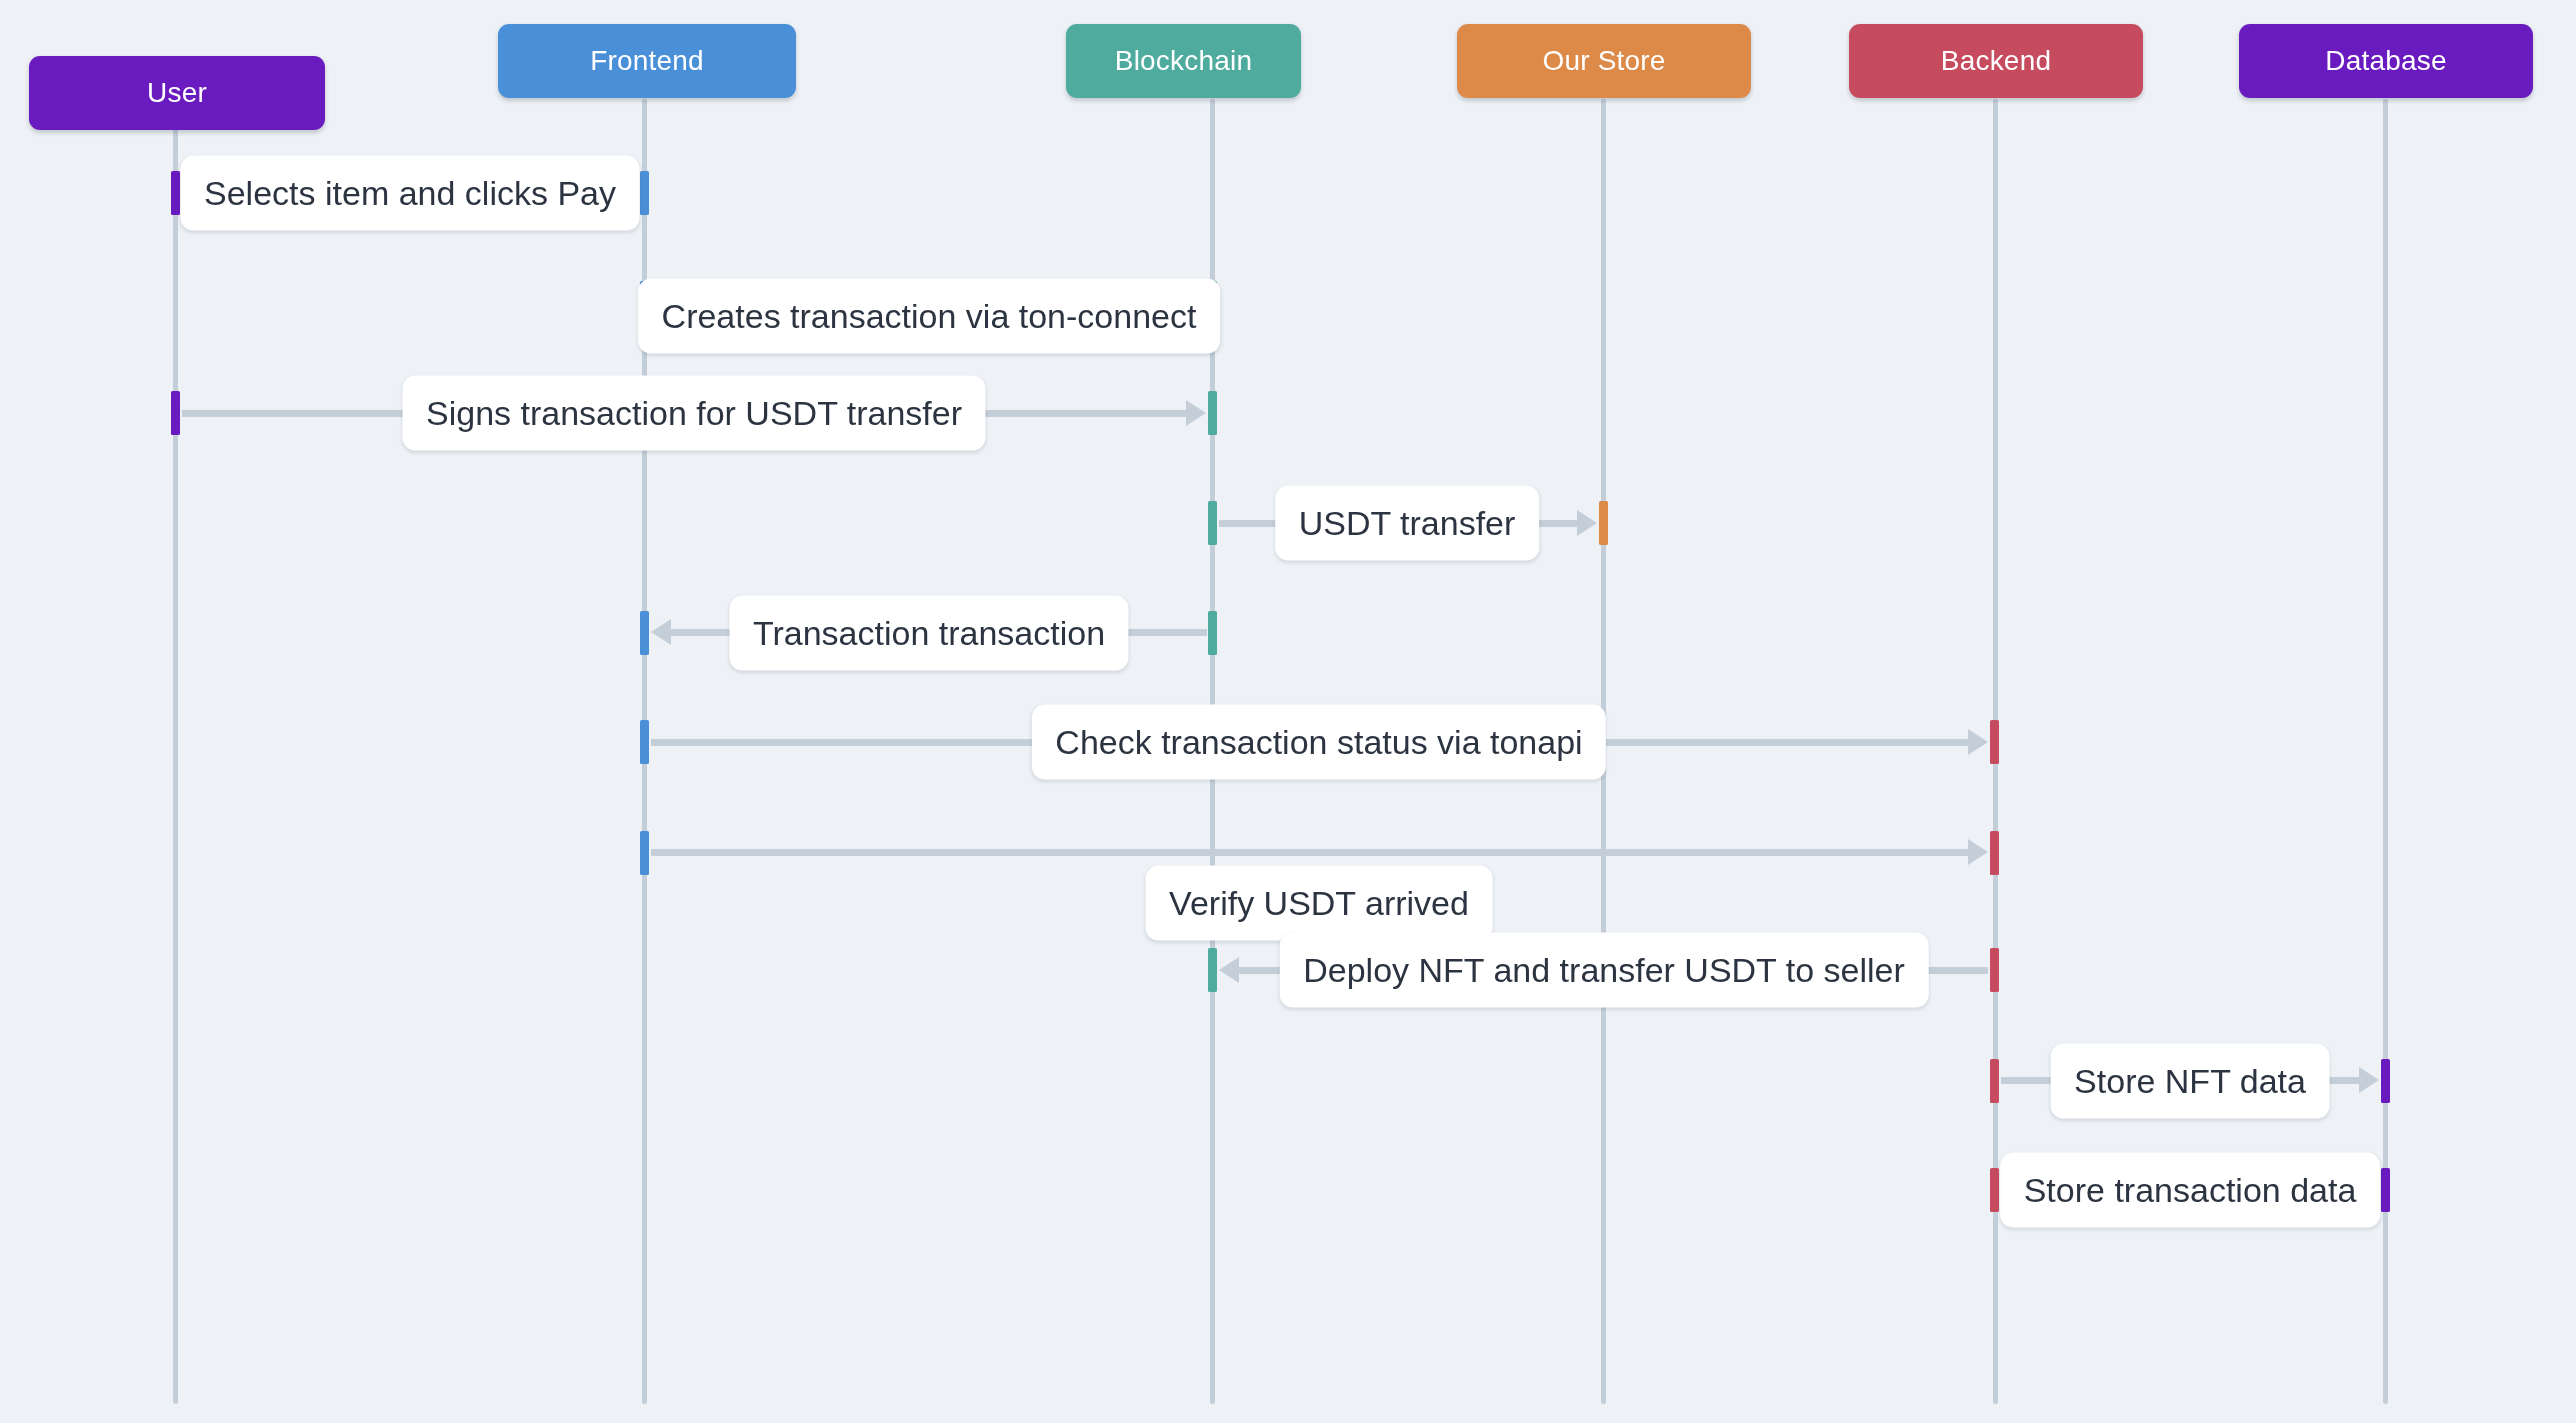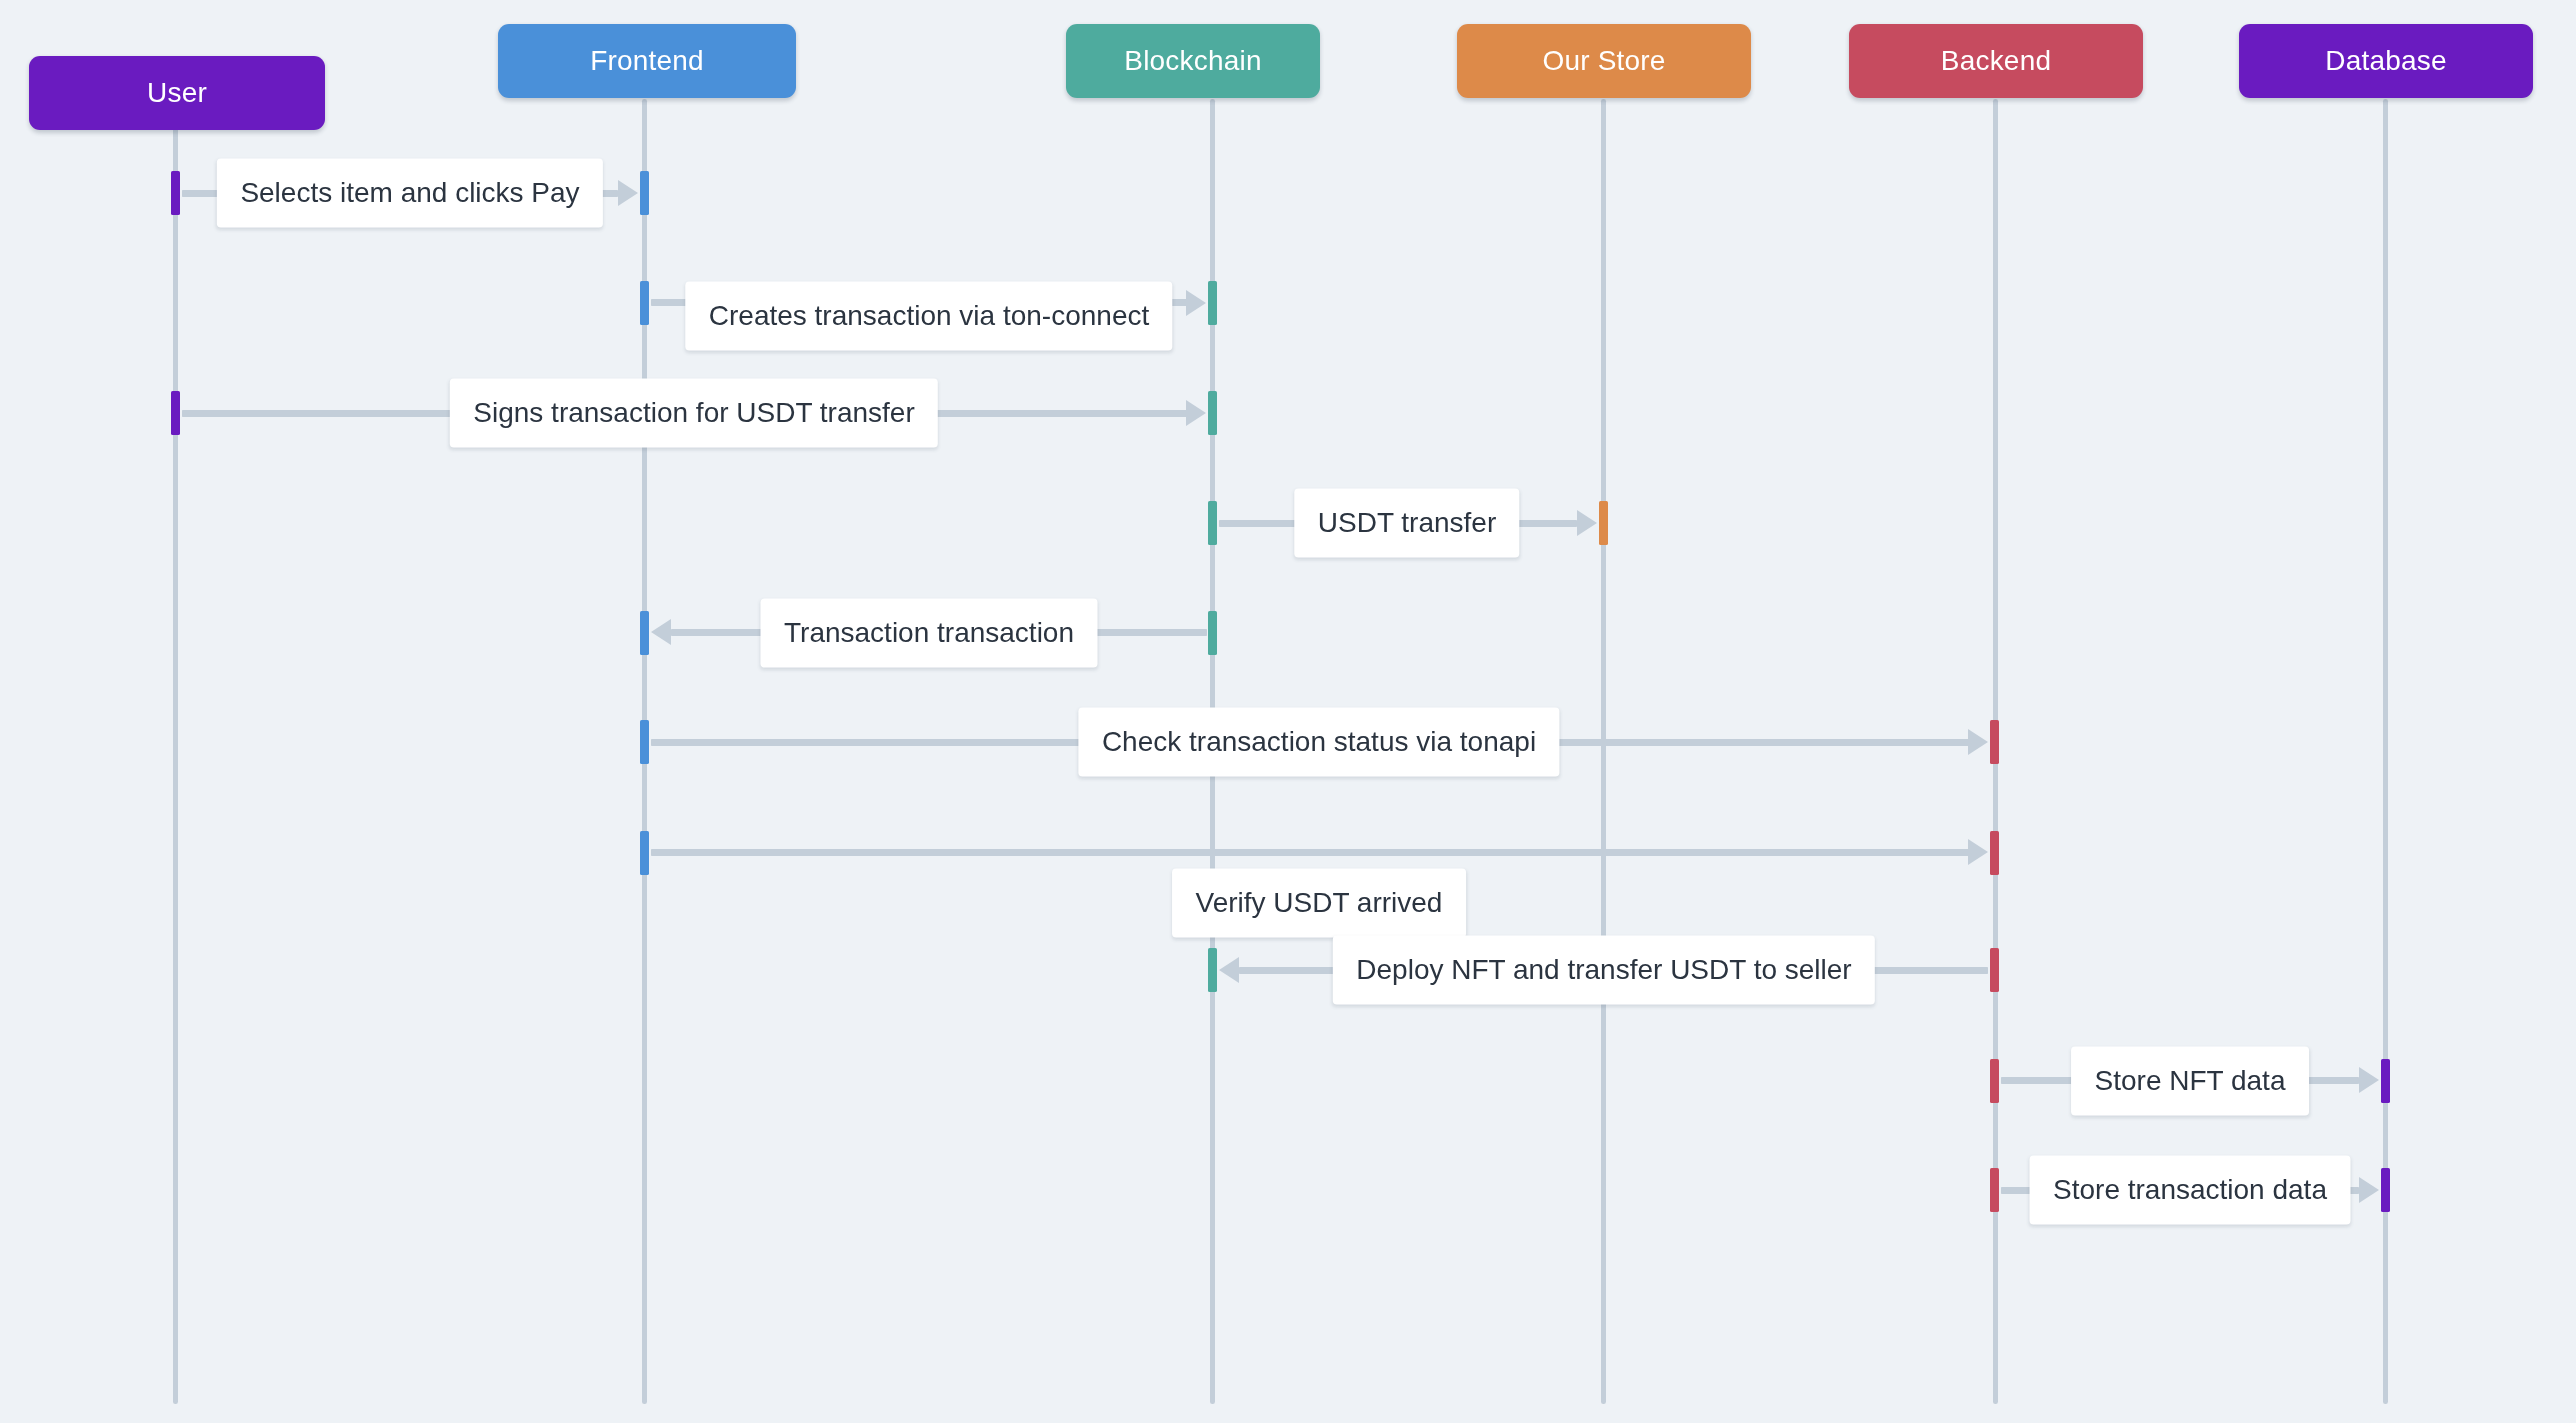--- a/index.html
+++ b/index.html
@@ -70,23 +70,23 @@
     border-top: 13.3px solid transparent;
     border-bottom: 13.3px solid transparent;
   }
   .arrow-head.right { border-left: 20.4px solid #c3ced9; }
   .arrow-head.left  { border-right: 20.4px solid #c3ced9; }
 
   
   .msg-label {
     position: absolute;
     background: #ffffff;
-    border-radius: 4px;
+    border-radius: 13px;
     color: #2b3440;
-    font-size: 28px;
+    font-size: 34px;
     line-height: 1;
     padding: 20.4px 23.5px;
     white-space: nowrap;
     box-shadow: 0 1.6px 3.9px rgba(40, 55, 75, 0.13);
     transform: translate(-50%, -50%);
     user-select: none;
   }
 </style>
 </head>
 <body>
@@ -152,21 +152,21 @@
       <div class="activation" style="left: 2381px; top: 1168px; background: rgb(106, 27, 192);"></div>
       <div class="msg-label" style="left: 2190px; top: 1190px;">Store transaction data</div>
     </div>
   <div id="headers-layer">
       <div class="participant" style="left: 29px; width: 296px; background: rgb(106, 27, 192); margin-top: 32px;">
         <span>User</span>
       </div>
       <div class="participant" style="left: 498px; width: 298px; background: rgb(74, 144, 217);">
         <span>Frontend</span>
       </div>
-      <div class="participant" style="left: 1066px; width: 254px; background: rgb(78, 171, 158);">
+      <div class="participant" style="left: 1066px; width: 235px; background: rgb(78, 171, 158);">
         <span>Blockchain</span>
       </div>
       <div class="participant" style="left: 1457px; width: 294px; background: rgb(221, 138, 73);">
         <span>Our Store</span>
       </div>
       <div class="participant" style="left: 1849px; width: 294px; background: rgb(198, 75, 95);">
         <span>Backend</span>
       </div>
       <div class="participant" style="left: 2239px; width: 294px; background: rgb(106, 27, 192);">
         <span>Database</span>

